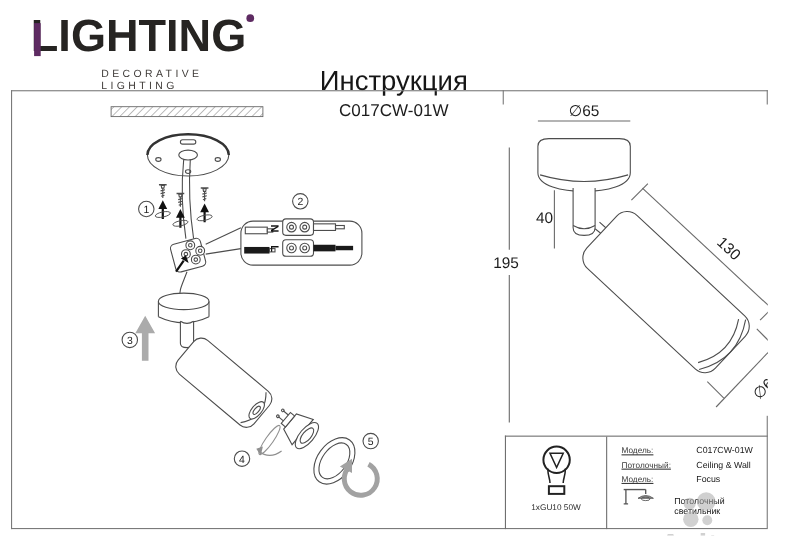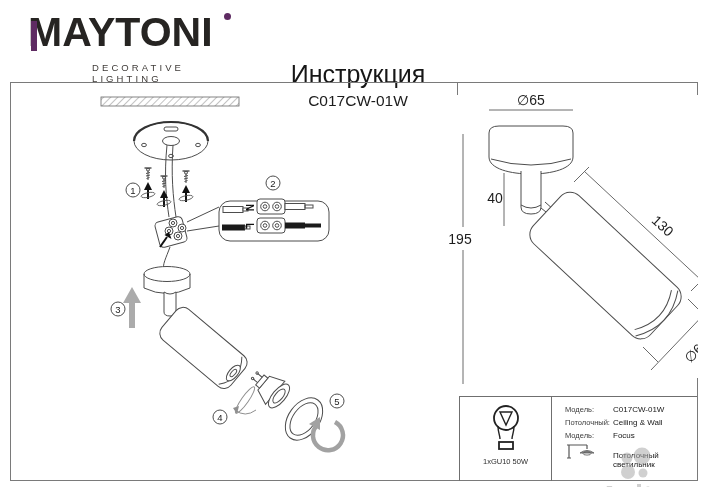--- a/index.html
+++ b/index.html
@@ -19,42 +19,42 @@
          border-top:1px solid #7a7a7a;border-left:1px solid #7a7a7a;border-bottom:1px solid #7a7a7a;}
   .tick{position:absolute;width:1px;background:#7a7a7a;}
   
   .spec-table{position:absolute;left:448px;top:313px;width:238px;height:84px;
               border-top:1px solid #6f6f6f;border-left:1px solid #6f6f6f;display:flex;background:transparent;}
   .cell-bulb{width:92px;border-right:1px solid #6f6f6f;display:flex;flex-direction:column;
              align-items:center;padding-top:7px;box-sizing:border-box;}
   .bulb-caption{font-size:7.5px;color:#2e2e2e;margin-top:3px;}
   .cell-specs{flex:1;padding:8px 0 0 13px;font-size:7.5px;box-sizing:border-box;}
   .spec-row{display:flex;margin-bottom:4px;align-items:baseline;min-height:9px;}
-  .spec-label{width:48px;color:#3a3a3a;flex:none;}
+  .spec-label{width:68px;color:#3a3a3a;flex:none;text-decoration:underline;}
   .spec-value{color:#161616;font-size:8px;}
   .lamp-slot{width:48px;flex:none;position:relative;height:14px;}
   
   .watermark{position:absolute;left:597px;top:444px;display:flex;align-items:center;opacity:.55;flex-direction:column;}
   .wm-text{font-size:29px;font-weight:bold;color:#ababab;line-height:1;margin-left:2px;}
   svg{display:block;}
   svg text{font-family:"Liberation Sans",sans-serif;}
   .ln{stroke:#4d4d4d;fill:none;stroke-width:1;}
   .lnw{stroke:#4d4d4d;fill:#fff;stroke-width:1;}
   .dim{stroke:#6a6a6a;fill:none;stroke-width:1;}
   .dimtxt{font-size:14px;fill:#1d1d1d;}
   .steptxt{font-size:9.5px;fill:#222;}
   .nltxt{font-size:10px;font-weight:bold;fill:#111;}
 </style>
 </head>
 <body>
 
 <div id="page">
 
   <div class="brand-wrap">
-    <div class="brand">MAYTONI</div>
+    <div class="brand">LIGHTING</div>
     <div class="m-stroke"></div>
     <div class="i-dot"></div>
     <div class="tagline">DECORATIVE LIGHTING</div>
   </div>
   <div class="title-wrap">
     <div class="doc-title">Инструкция</div>
     <div class="doc-model">C017CW-01W</div>
   </div>
 
   <div class="frame">

